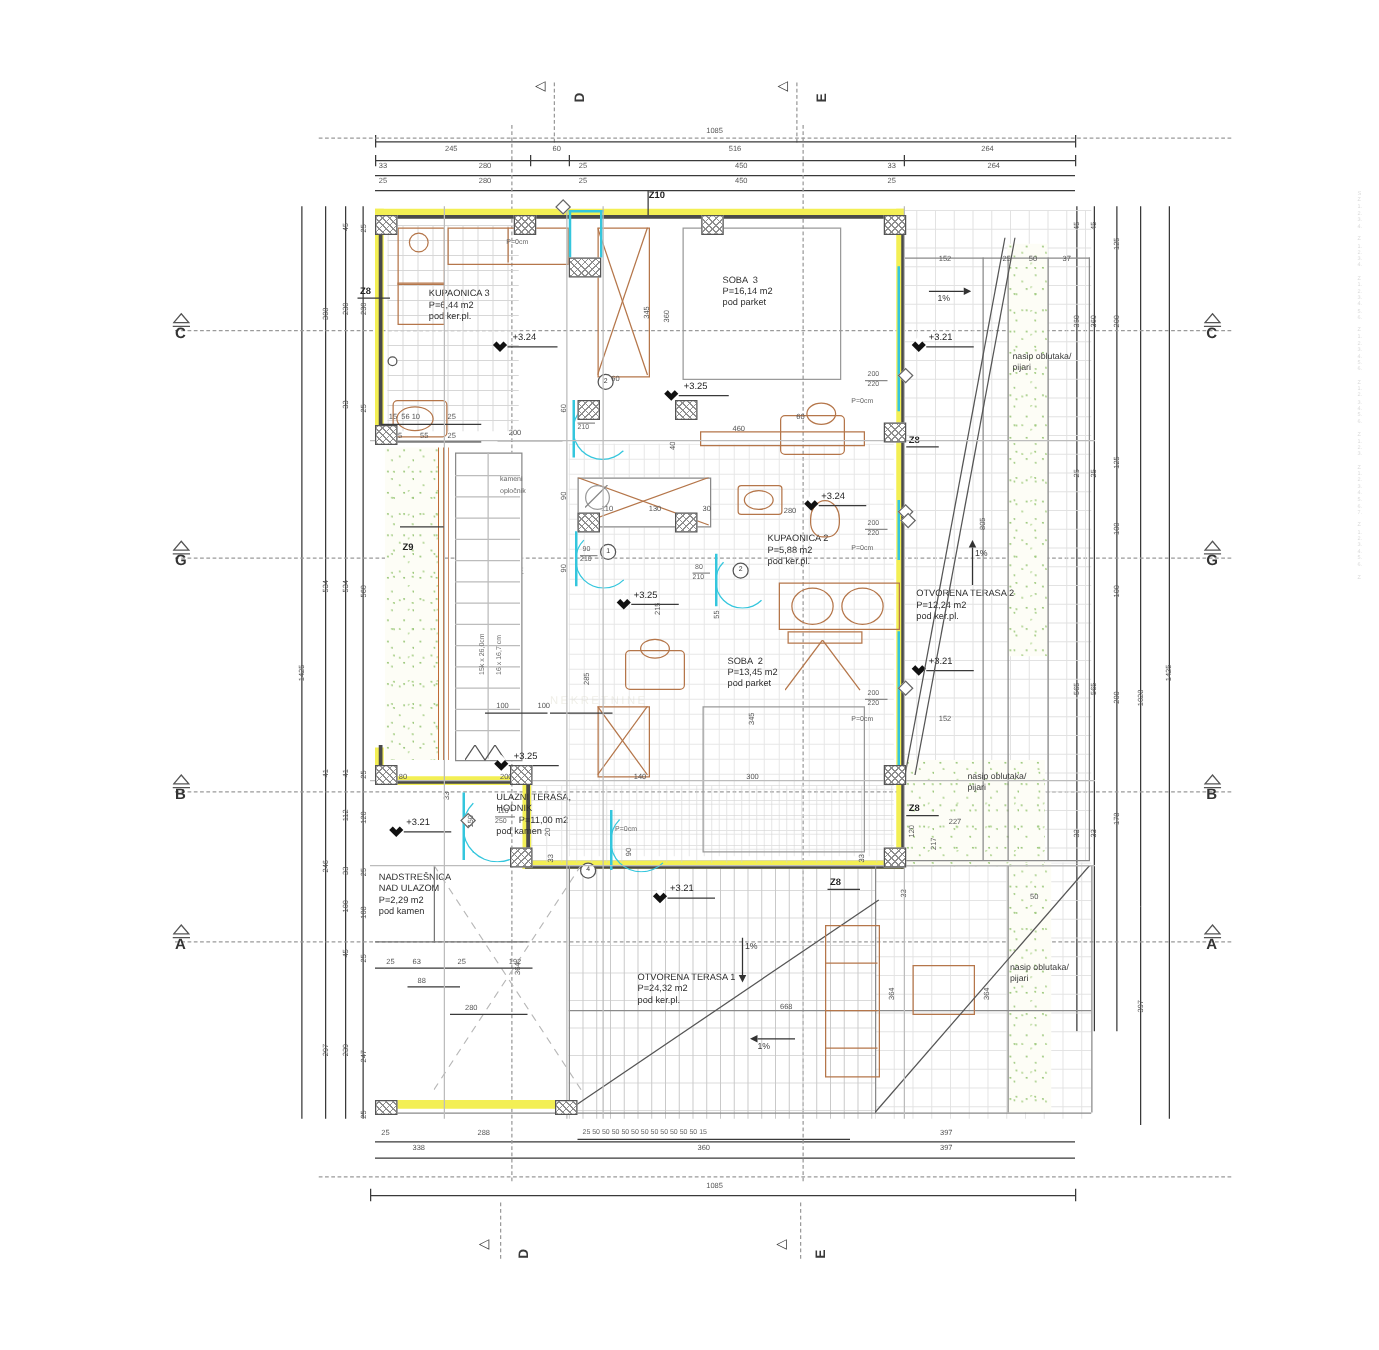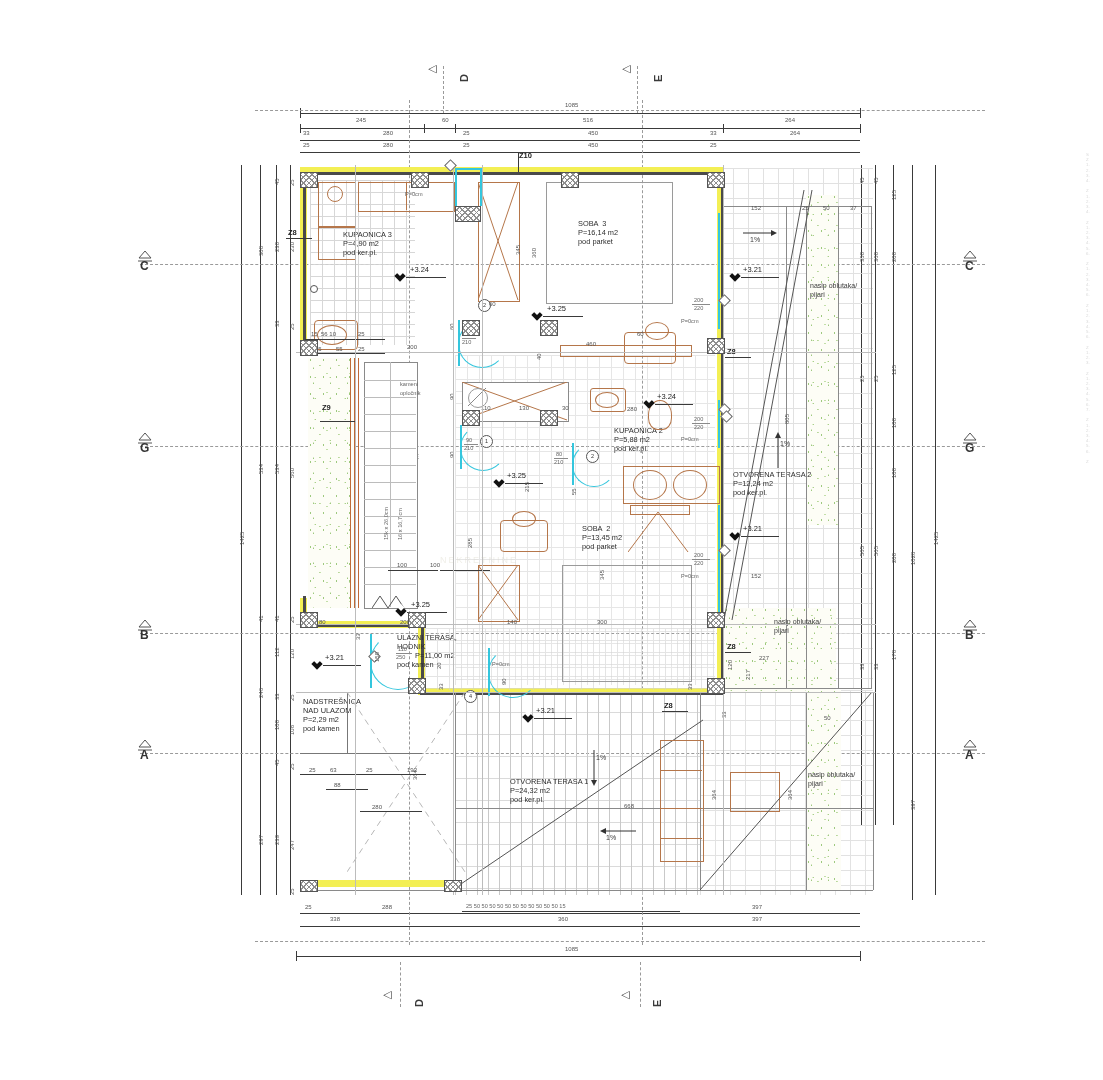--- a/index.html
+++ b/index.html
@@ -319,21 +319,21 @@
   <div class="v wall" style="left:721px;top:172px;height:523px;"></div>
   <div class="h wall" style="left:420px;top:692px;width:302px;"></div>
   <div class="h wall" style="left:300px;top:624px;width:124px;"></div>
   <div class="v wall" style="left:421px;top:624px;height:70px;"></div>
 
   <div class="tile-f" style="left:310px;top:180px;width:105px;height:165px;opacity:.9;"></div>
   <div class="tile-f" style="left:455px;top:355px;width:260px;height:330px;opacity:.55;"></div>
   <div class="tile-f" style="left:425px;top:628px;width:290px;height:62px;opacity:.6;"></div>
 
   <div class="t room" style="left:343px;top:230px;">KUPAONICA 3</div>
-  <div class="t room" style="left:343px;top:239px;">P=4,90 m2</div>
+  <div class="t room" style="left:343px;top:239px;">P=6,44 m2</div>
   <div class="t room" style="left:343px;top:248px;">pod ker.pl.</div>
 
   <div class="furn" style="left:318px;top:182px;width:36px;height:44px;"></div>
   <div class="oval" style="left:327px;top:186px;width:14px;height:14px;"></div>
   <div class="furn" style="left:318px;top:226px;width:36px;height:32px;"></div>
   <div class="oval" style="left:317px;top:325px;width:28px;height:18px;"></div>
   <div class="furn" style="left:314px;top:320px;width:42px;height:28px;border-radius:4px;"></div>
   <div class="circ" style="left:310px;top:285px;width:6px;height:6px;"></div>
   <div class="furn" style="left:358px;top:182px;width:95px;height:28px;"></div>
   <div class="v brown" style="left:406px;top:182px;height:28px;"></div>
@@ -584,21 +584,21 @@
   <div class="elevmark" style="left:313px;top:660px;"></div>
   <div class="h dark" style="left:323px;top:665px;width:38px;"></div>
   <div class="t el" style="left:325px;top:654px;">+3.21</div>
 
   <div class="elevmark" style="left:524px;top:713px;"></div>
   <div class="h dark" style="left:534px;top:718px;width:38px;"></div>
   <div class="t el" style="left:536px;top:707px;">+3.21</div>
 
   <div class="t z" style="left:288px;top:229px;">Z8</div>
   <div class="h dark" style="left:286px;top:238px;width:26px;"></div>
-  <div class="t z" style="left:322px;top:404px;">Z9</div>
+  <div class="t z" style="left:322px;top:434px;">Z9</div>
   <div class="h dark" style="left:320px;top:421px;width:36px;"></div>
   <div class="t z" style="left:519px;top:152px;">Z10</div>
   <div class="v dark" style="left:518px;top:152px;height:20px;"></div>
   <div class="t z" style="left:727px;top:348px;">Z8</div>
   <div class="h dark" style="left:725px;top:357px;width:26px;"></div>
   <div class="t z" style="left:727px;top:643px;">Z8</div>
   <div class="h dark" style="left:725px;top:652px;width:26px;"></div>
   <div class="t z" style="left:664px;top:702px;">Z8</div>
   <div class="h dark" style="left:662px;top:711px;width:26px;"></div>
 

